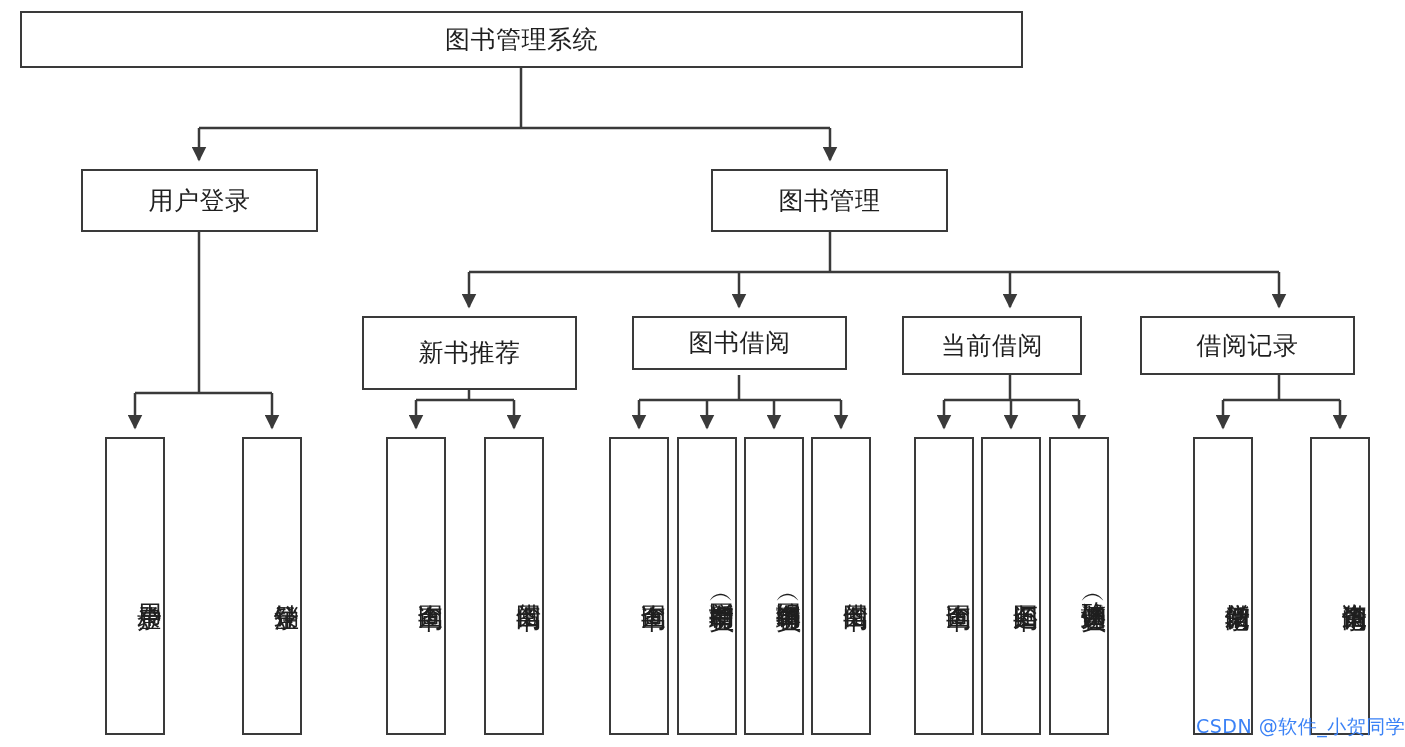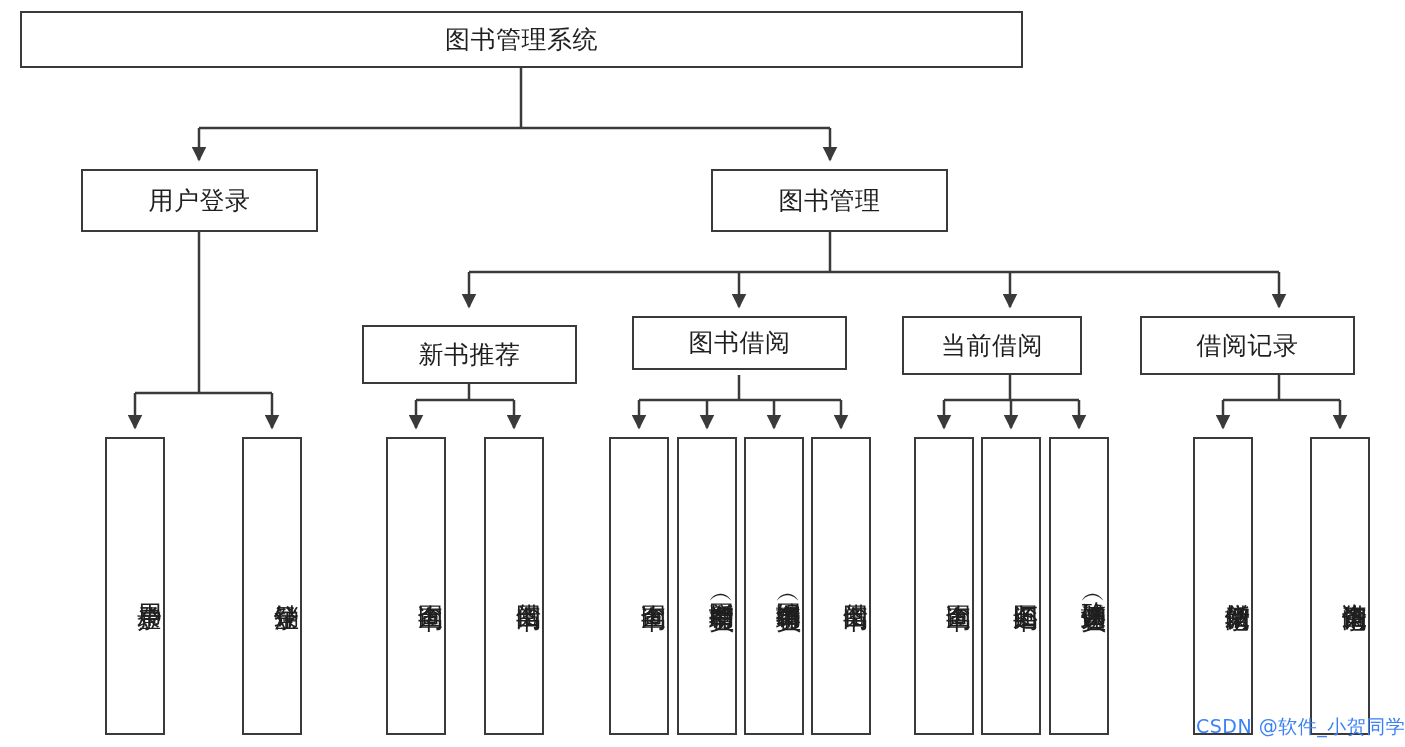--- a/index.html
+++ b/index.html
@@ -121,21 +121,21 @@
       <path d="M 1223 400 L 1223 428" marker-end="url(#arrow)"></path>
       <path d="M 1340 400 L 1340 428" marker-end="url(#arrow)"></path>
     </g>
   </svg>
 
   <div class="node node-h node-root" style="left:20px; top:11px; width:1003px; height:57px;">图书管理系统</div>
 
   <div class="node node-h" style="left:81px; top:169px; width:237px; height:63px;">用户登录</div>
   <div class="node node-h" style="left:711px; top:169px; width:237px; height:63px;">图书管理</div>
 
-  <div class="node node-h" style="left:362px; top:325px; width:215px; height:59px;">新书推荐</div>
+  <div class="node node-h" style="left:362px; top:316px; width:215px; height:74px;">新书推荐</div>
   <div class="node node-h" style="left:632px; top:316px; width:215px; height:54px;">图书借阅</div>
   <div class="node node-h" style="left:902px; top:316px; width:180px; height:59px;">当前借阅</div>
   <div class="node node-h" style="left:1140px; top:316px; width:215px; height:59px;">借阅记录</div>
 
   <div class="node node-v" style="left:105px; top:437px; width:60px; height:298px;">
     <span class="vtext">用户登录</span>
   </div>
   <div class="node node-v" style="left:242px; top:437px; width:60px; height:298px;">
     <span class="vtext">注销登录</span>
   </div>

